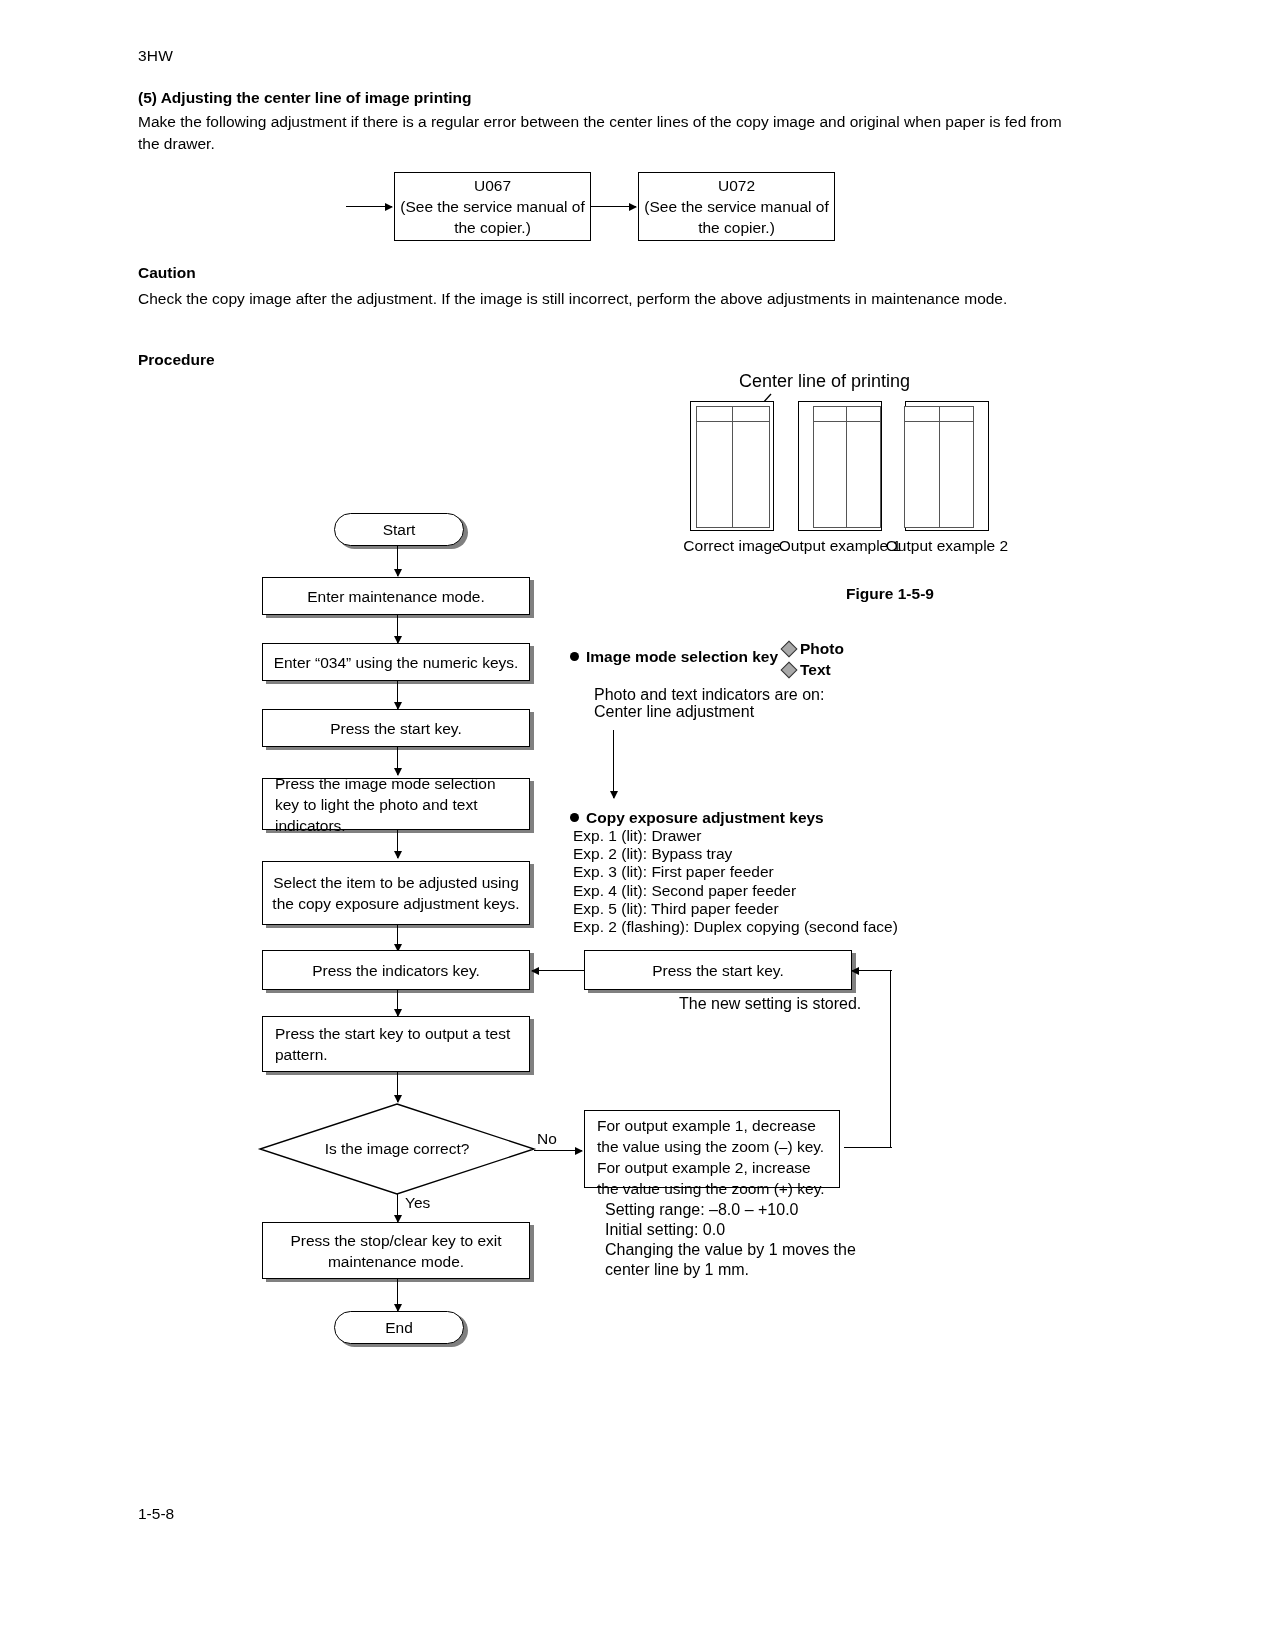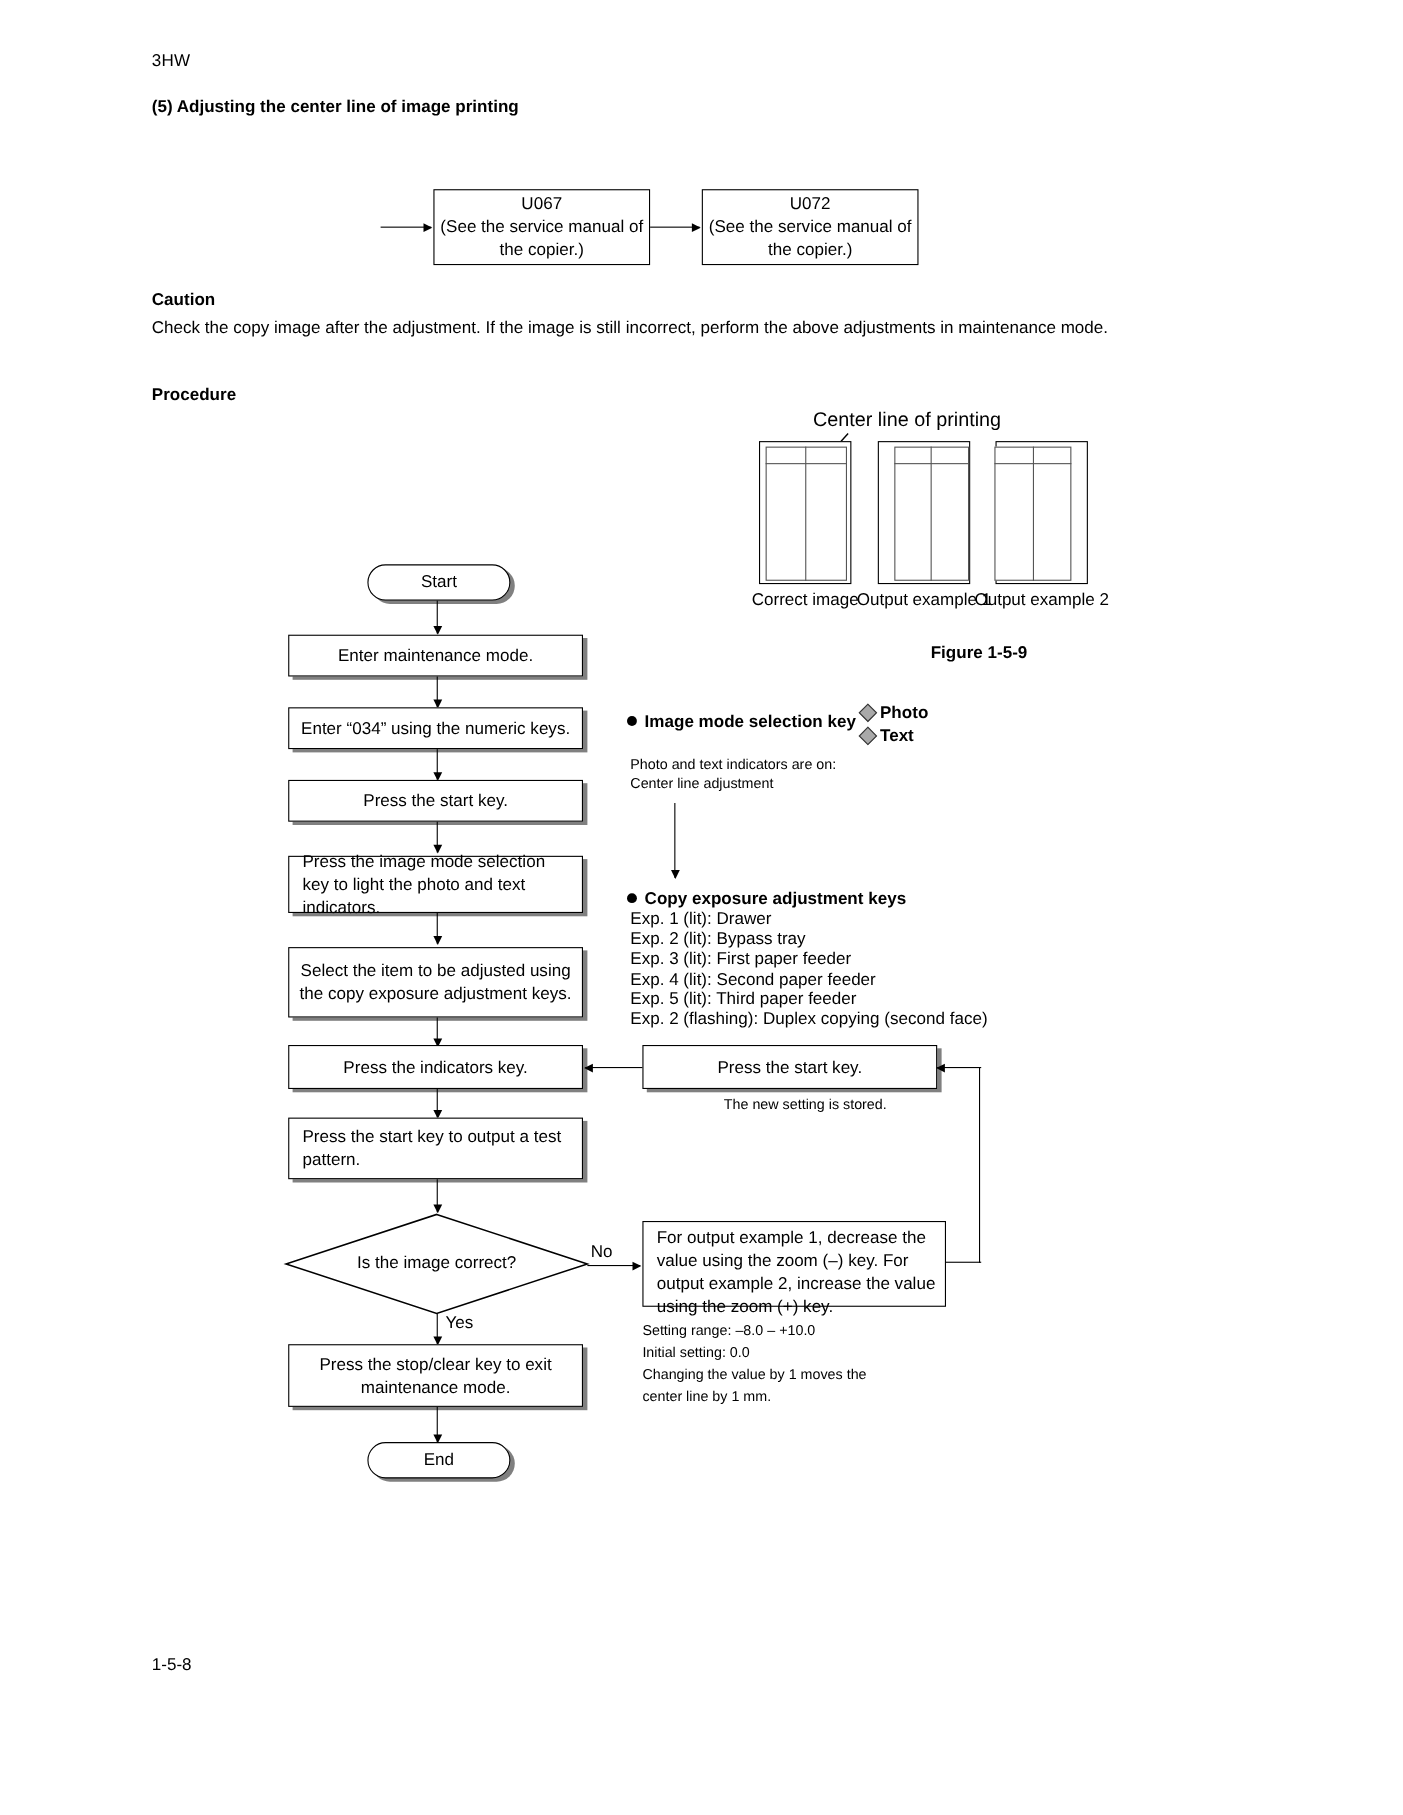--- a/index.html
+++ b/index.html
@@ -221,36 +221,38 @@
     transform: rotate(45deg);
     margin-right: 5px;
     vertical-align: -1px;
   }
   .ind-row {
     font-size: 15.5px;
     font-weight: bold;
     white-space: nowrap;
   }
   .note-text {
-    font-size: 13px;
+    font-size: 16px;
     line-height: 21px;
+    margin-left: 21px;
   }
   .exp-list {
     font-size: 15.5px;
     line-height: 18.2px;
   }
   .exp-list div { white-space: nowrap; }
 </style>
 </head>
 <body>
 
 <div class="page">
 
   <div class="abs" id="doc-code">3HW</div>
   <div class="abs" id="section-heading">(5) Adjusting the center line of image printing</div>
+  <div class="abs" id="intro-paragraph">Make the following adjustment if there is a regular error between the center lines of the copy image and original when paper is fed from the drawer.</div>
 
   <div class="abs h-arrow" style="left:346px; top:206px; width:46px;"></div>
 
   <div class="abs ucode-box" id="ucode-u067">
     <div>
       <div>U067</div>
       <div>(See the service manual of the copier.)</div>
     </div>
   </div>
   <div class="abs h-arrow" style="left:591px; top:206px; width:45px;"></div>
@@ -363,21 +365,21 @@
   <div class="diamond-wrap" style="left:257px; top:1102px;">
     <svg width="280" height="94">
       <polygon points="140,2 277,47 140,92 3,47" fill="#ffffff" stroke="#000" stroke-width="1.4"></polygon>
     </svg>
     <div class="diamond-label" style="top:38px;">Is the image correct?</div>
   </div>
 
   <div class="abs branch-label" style="left:537px; top:1130px;">No</div>
   <div class="abs h-arrow" style="left:534px; top:1150px; width:48px;"></div>
 
-  <div class="abs fc-box left-align" style="left:584px; top:1110px; width:276px; height:78px; align-items:flex-start; padding-top:4px;">
+  <div class="abs fc-box left-align" style="left:584px; top:1110px; width:256px; height:78px; align-items:flex-start; padding-top:4px;">
     <span>For output example 1, decrease the value using the zoom (–) key. For output example 2, increase the value using the zoom (+) key.</span>
   </div>
 
   <div class="abs v-arrow" style="left:397px; top:1194px; height:28px;"></div>
   <div class="abs branch-label" style="left:405px; top:1194px;">Yes</div>
 
   <div class="abs note-text" style="left:584px; top:1199px;">Setting range: –8.0 – +10.0</div>
   <div class="abs note-text" style="left:584px; top:1219px;">Initial setting: 0.0</div>
   <div class="abs note-text" style="left:584px; top:1239px;">Changing the value by 1 moves the</div>
   <div class="abs note-text" style="left:584px; top:1259px;">center line by 1 mm.</div>

